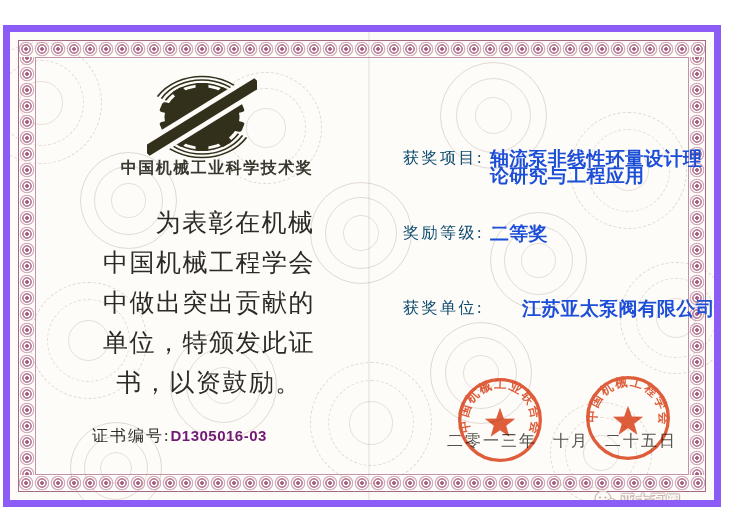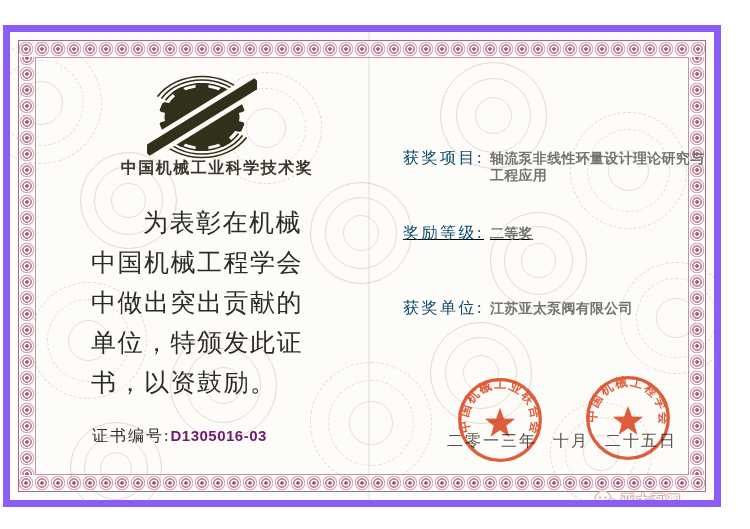--- a/index.html
+++ b/index.html
@@ -30,33 +30,33 @@
   .orn.gear::before{border-style:dashed;}
   .fold{position:absolute;left:358px;top:0;bottom:0;width:2px;background:rgba(120,110,100,.10);z-index:1;}
 
   
   .logo{position:absolute;left:137px;top:43px;width:110px;height:84px;z-index:3;}
   .award-title{position:absolute;left:77px;top:126px;width:260px;text-align:center;z-index:3;
     font-size:16px;font-weight:600;letter-spacing:1.5px;color:#3b392f;}
   .body-text{position:absolute;left:81px;top:171px;width:236px;z-index:3;
     font-family:"Liberation Serif","DejaVu Serif",serif;
     font-size:25px;line-height:40px;letter-spacing:1.5px;color:#2b2a26;}
-  .body-text .line{white-space:nowrap;}
+  .body-text .line{white-space:nowrap;text-align:center;}
   .body-text .line:first-child{text-indent:52px;}
   .certno{position:absolute;left:82px;top:394px;z-index:3;display:flex;align-items:baseline;text-align:center;}
   .certno .lbl{font-family:"Liberation Serif","DejaVu Serif",serif;font-size:16px;letter-spacing:2px;color:#2f2d28;}
   .certno .val{font-size:15px;font-weight:bold;color:#701a75;margin-left:0;letter-spacing:.5px;}
 
   
   .field{position:absolute;left:393px;display:flex;z-index:3;}
   .field .lbl{font-family:"Liberation Serif","DejaVu Serif",serif;font-size:16px;letter-spacing:2.5px;
     color:#0c4a6e;white-space:nowrap;flex:0 0 auto;}
-  .field .val{font-size:14px;font-weight:bold;color:#737373;width:224px;line-height:17px;
+  .field .val{font-size:19px;font-weight:bold;color:#1d4ed8;width:224px;line-height:17px;
     margin-left:6px;padding-top:2px;letter-spacing:.3px;}
-  .f1{top:116px;} .f2{top:191px;text-decoration:underline;} .f3{top:266px;}
+  .f1{top:116px;} .f2{top:191px;} .f3{top:266px;gap:32px;}
 
   .date{position:absolute;left:437px;top:399px;z-index:3;
     font-family:"Liberation Serif","DejaVu Serif",serif;font-size:16px;letter-spacing:2px;
     word-spacing:10px;color:#55514a;}
   .seal{position:absolute;width:90px;height:90px;z-index:4;opacity:.9;mix-blend-mode:multiply;}
   .seal1{left:445px;top:343px;} .seal2{left:573px;top:341px;}
   .seal text{fill:#dd4c26;font-weight:bold;font-size:13px;letter-spacing:2px;
     font-family:"Liberation Serif","DejaVu Serif",serif;}
 
   

